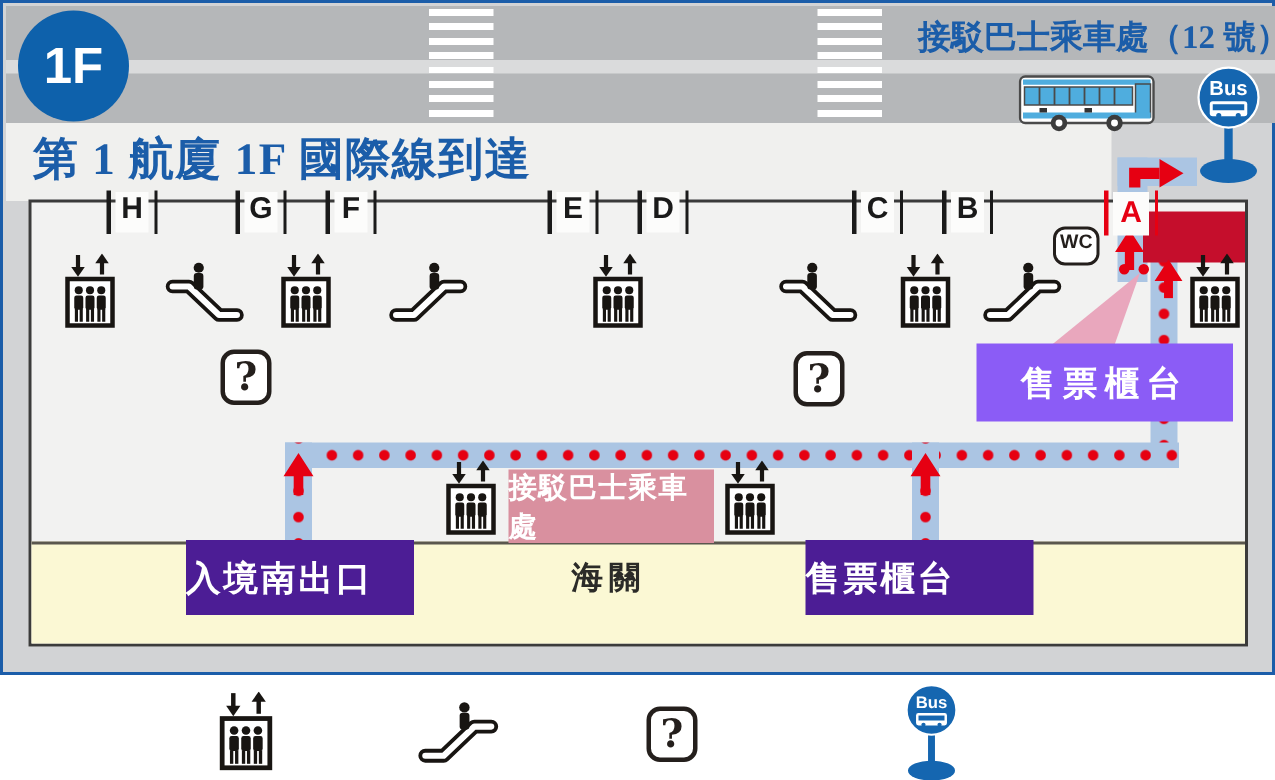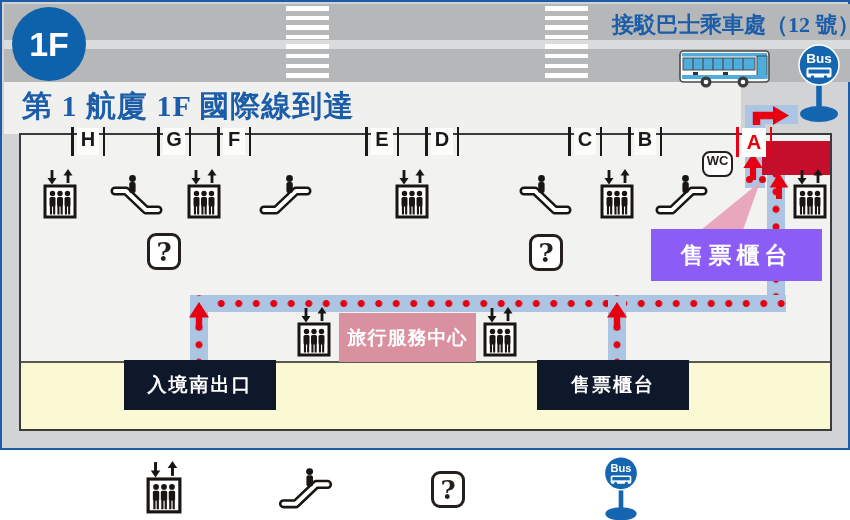--- a/index.html
+++ b/index.html
@@ -51,23 +51,23 @@
   .overlay{position:absolute;left:0;top:0;pointer-events:none;}
 
   
   .counter-red{position:absolute;left:760px;top:139px;width:68px;height:34px;background:#c50e2c;}
   .callout{position:absolute;left:649px;top:227px;width:171px;height:52px;background:#8b5cf6;
     display:flex;align-items:center;justify-content:center;color:#fff;
     font-weight:700;font-size:23px;letter-spacing:5px;}
   .service-box{position:absolute;left:337px;top:311px;width:137px;height:49px;background:#d9909f;
     display:flex;align-items:center;justify-content:center;color:#fff;
     font-weight:700;font-size:19px;letter-spacing:1px;}
-  .exit-box{position:absolute;top:358px;width:152px;height:50px;background:#0f172a;
-    display:flex;align-items:center;justify-content:center;color:#fff;
-    font-weight:700;font-size:19px;letter-spacing:2px;}
+  .exit-box{position:absolute;top:358px;width:152px;height:50px;background:#4c1d95;
+    display:flex;align-items:center;color:#fff;
+    font-weight:700;font-size:23px;letter-spacing:2px;}
 
   
   .info-icon{position:absolute;width:34px;height:37px;box-sizing:border-box;background:#fff;
     border:3px solid #241f1c;border-radius:9px;display:flex;align-items:center;justify-content:center;
     color:#241f1c;font:900 26px "DejaVu Serif",serif;}
   .wc-sign{position:absolute;left:700px;top:149px;width:31px;height:26px;box-sizing:border-box;
     background:#fff;border:2.5px solid #241f1c;border-radius:8px;display:flex;
     justify-content:center;color:#241f1c;font:700 13px "Liberation Sans",sans-serif;}
 
   .icon{position:absolute;}
@@ -161,20 +161,21 @@
       <circle cx="24" cy="21" r="20" fill="#1566b0" stroke="#fff" stroke-width="1.5"></circle>
       <text x="24" y="19" text-anchor="middle" fill="#fff" font-family="Liberation Sans,sans-serif" font-size="13.5" font-weight="bold">Bus</text>
       <rect x="11.5" y="23.5" width="25" height="10" rx="2" fill="#fff"></rect>
       <rect x="13.5" y="25.5" width="21" height="4" fill="#1566b0"></rect>
       <circle cx="17.5" cy="33" r="1.7" fill="#1566b0"></circle>
         <circle cx="30.5" cy="33" r="1.7" fill="#1566b0"></circle>
     </svg>
 
     <div class="map-area"></div>
     <div class="customs-band"></div>
+    <div class="customs-label">海關</div>
 
     <div class="path" style="left:743px;top:103px;width:53px;height:19px"></div>
     <div class="path" style="left:743px;top:103px;width:20px;height:83px"></div>
     <div class="path dots-v" style="left:765px;top:140px;width:18px;height:170px"></div>
     <div class="path dots-h" style="left:188px;top:293px;width:596px;height:17px"></div>
     <div class="path dots-v" style="left:188px;top:293px;width:18px;height:67px"></div>
     <div class="path dots-v" style="left:606px;top:293px;width:18px;height:67px"></div>
 
     <svg class="overlay" width="850" height="450" viewBox="0 0 850 450">
       <polygon points="699,228 741,228 758,180" fill="#e9a7bd"></polygon>
@@ -182,21 +183,21 @@
         <path d="M754.5,123 L754.5,113.5 L771,113.5" stroke="#e60012" stroke-width="7.5" fill="none"></path>
         <polygon points="771,104 771,123 787,113.5" fill="#e60012"></polygon>
       </g>
     </svg>
 
     <div class="counter-red"></div>
     <div class="callout">
       <span>售票櫃台</span>
     </div>
     <div class="service-box">
-      <span>旅行服務中心</span>
+      <span>接駁巴士乘車處</span>
     </div>
     <div class="exit-box" style="left:122px">
       <span>入境南出口</span>
     </div>
     <div class="exit-box" style="left:535px">
       <span>售票櫃台</span>
     </div>
 
     <svg class="icon" style="left:186px;top:300px" width="22" height="28">
         <use href="#sym-arrow"></use>

